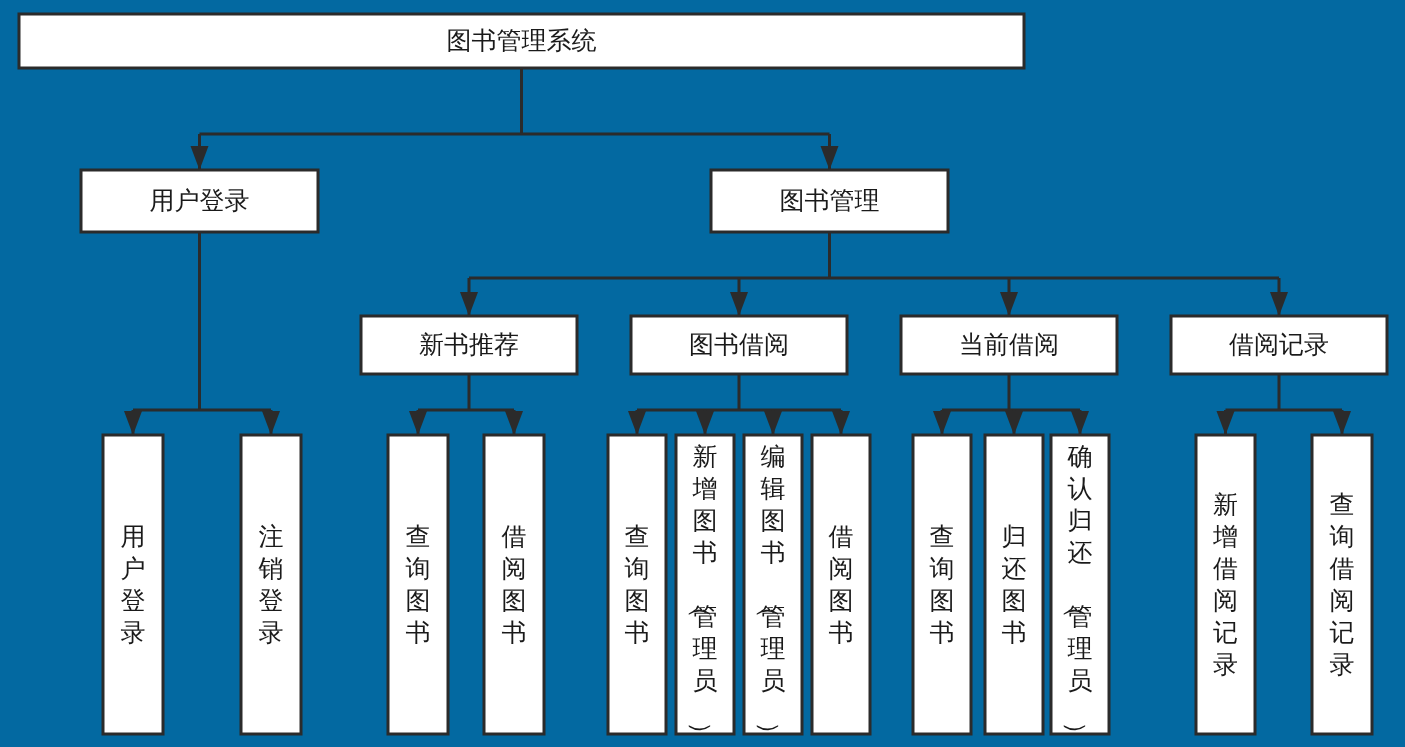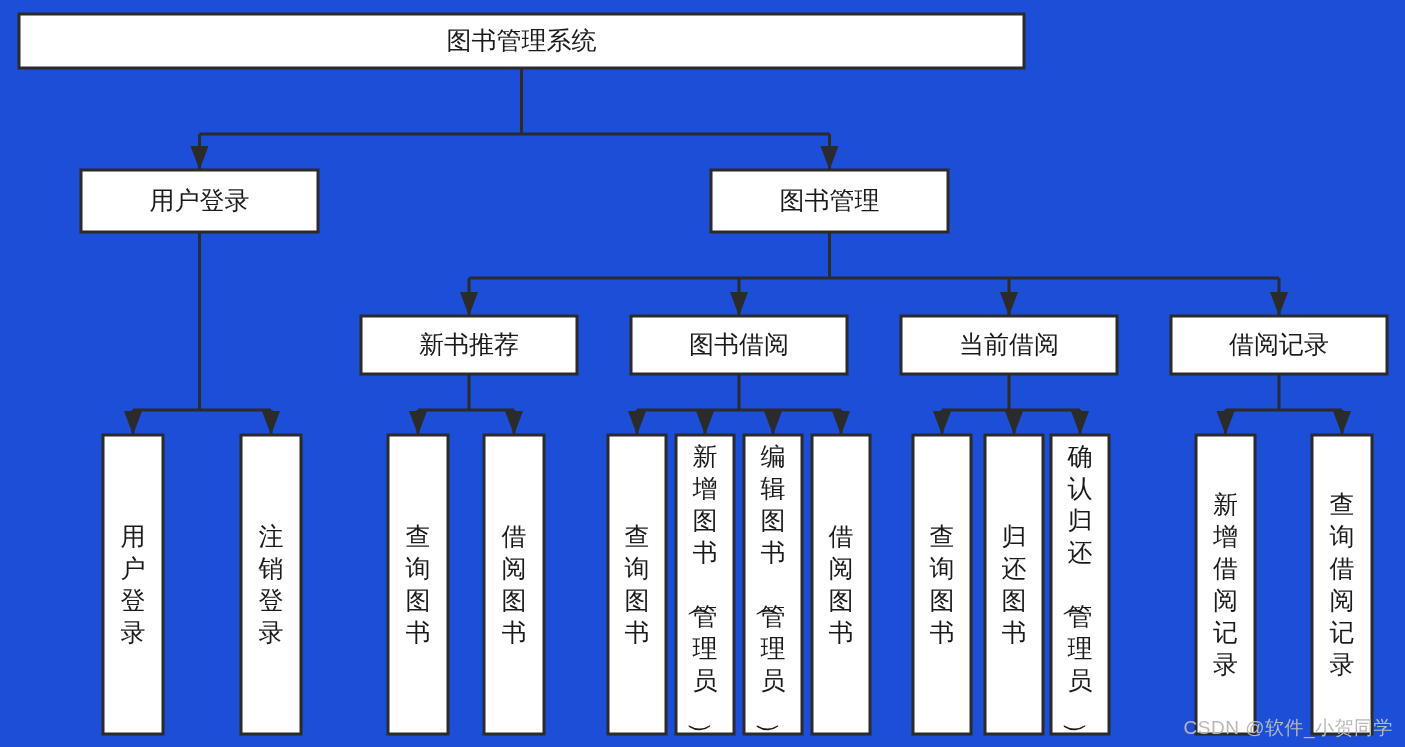--- a/index.html
+++ b/index.html
@@ -11,21 +11,21 @@
     width: 1405px;
     height: 747px;
     font-family: "Liberation Sans", "DejaVu Sans", sans-serif;
     overflow: hidden;
     position: relative;
   }
   #diagram-root {
     position: relative;
     width: 1405px;
     height: 747px;
-    background: #1d4ed8;
+    background: #0369a1;
   }
   svg#flowchart {
     position: absolute;
     top: 0;
     left: 0;
     width: 1405px;
     height: 747px;
     display: block;
   }
   .node-box {
@@ -210,14 +210,13 @@
           <rect x="1196" y="435" width="59" height="299" class="node-box"></rect>
           <text x="1225.5" y="513.46" class="node-label-v"><tspan x="1225.5" dy="0">新</tspan><tspan x="1225.5" dy="32">增</tspan><tspan x="1225.5" dy="32">借</tspan><tspan x="1225.5" dy="32">阅</tspan><tspan x="1225.5" dy="32">记</tspan><tspan x="1225.5" dy="32">录</tspan></text>
         </g>
         <g>
           <rect x="1312" y="435" width="60" height="299" class="node-box"></rect>
           <text x="1342" y="513.46" class="node-label-v"><tspan x="1342" dy="0">查</tspan><tspan x="1342" dy="32">询</tspan><tspan x="1342" dy="32">借</tspan><tspan x="1342" dy="32">阅</tspan><tspan x="1342" dy="32">记</tspan><tspan x="1342" dy="32">录</tspan></text>
         </g>
       </g>
   </svg>
 
-  <div class="watermark-text">CSDN @软件_小贺同学</div>
 </div>
 
 </body></html>

